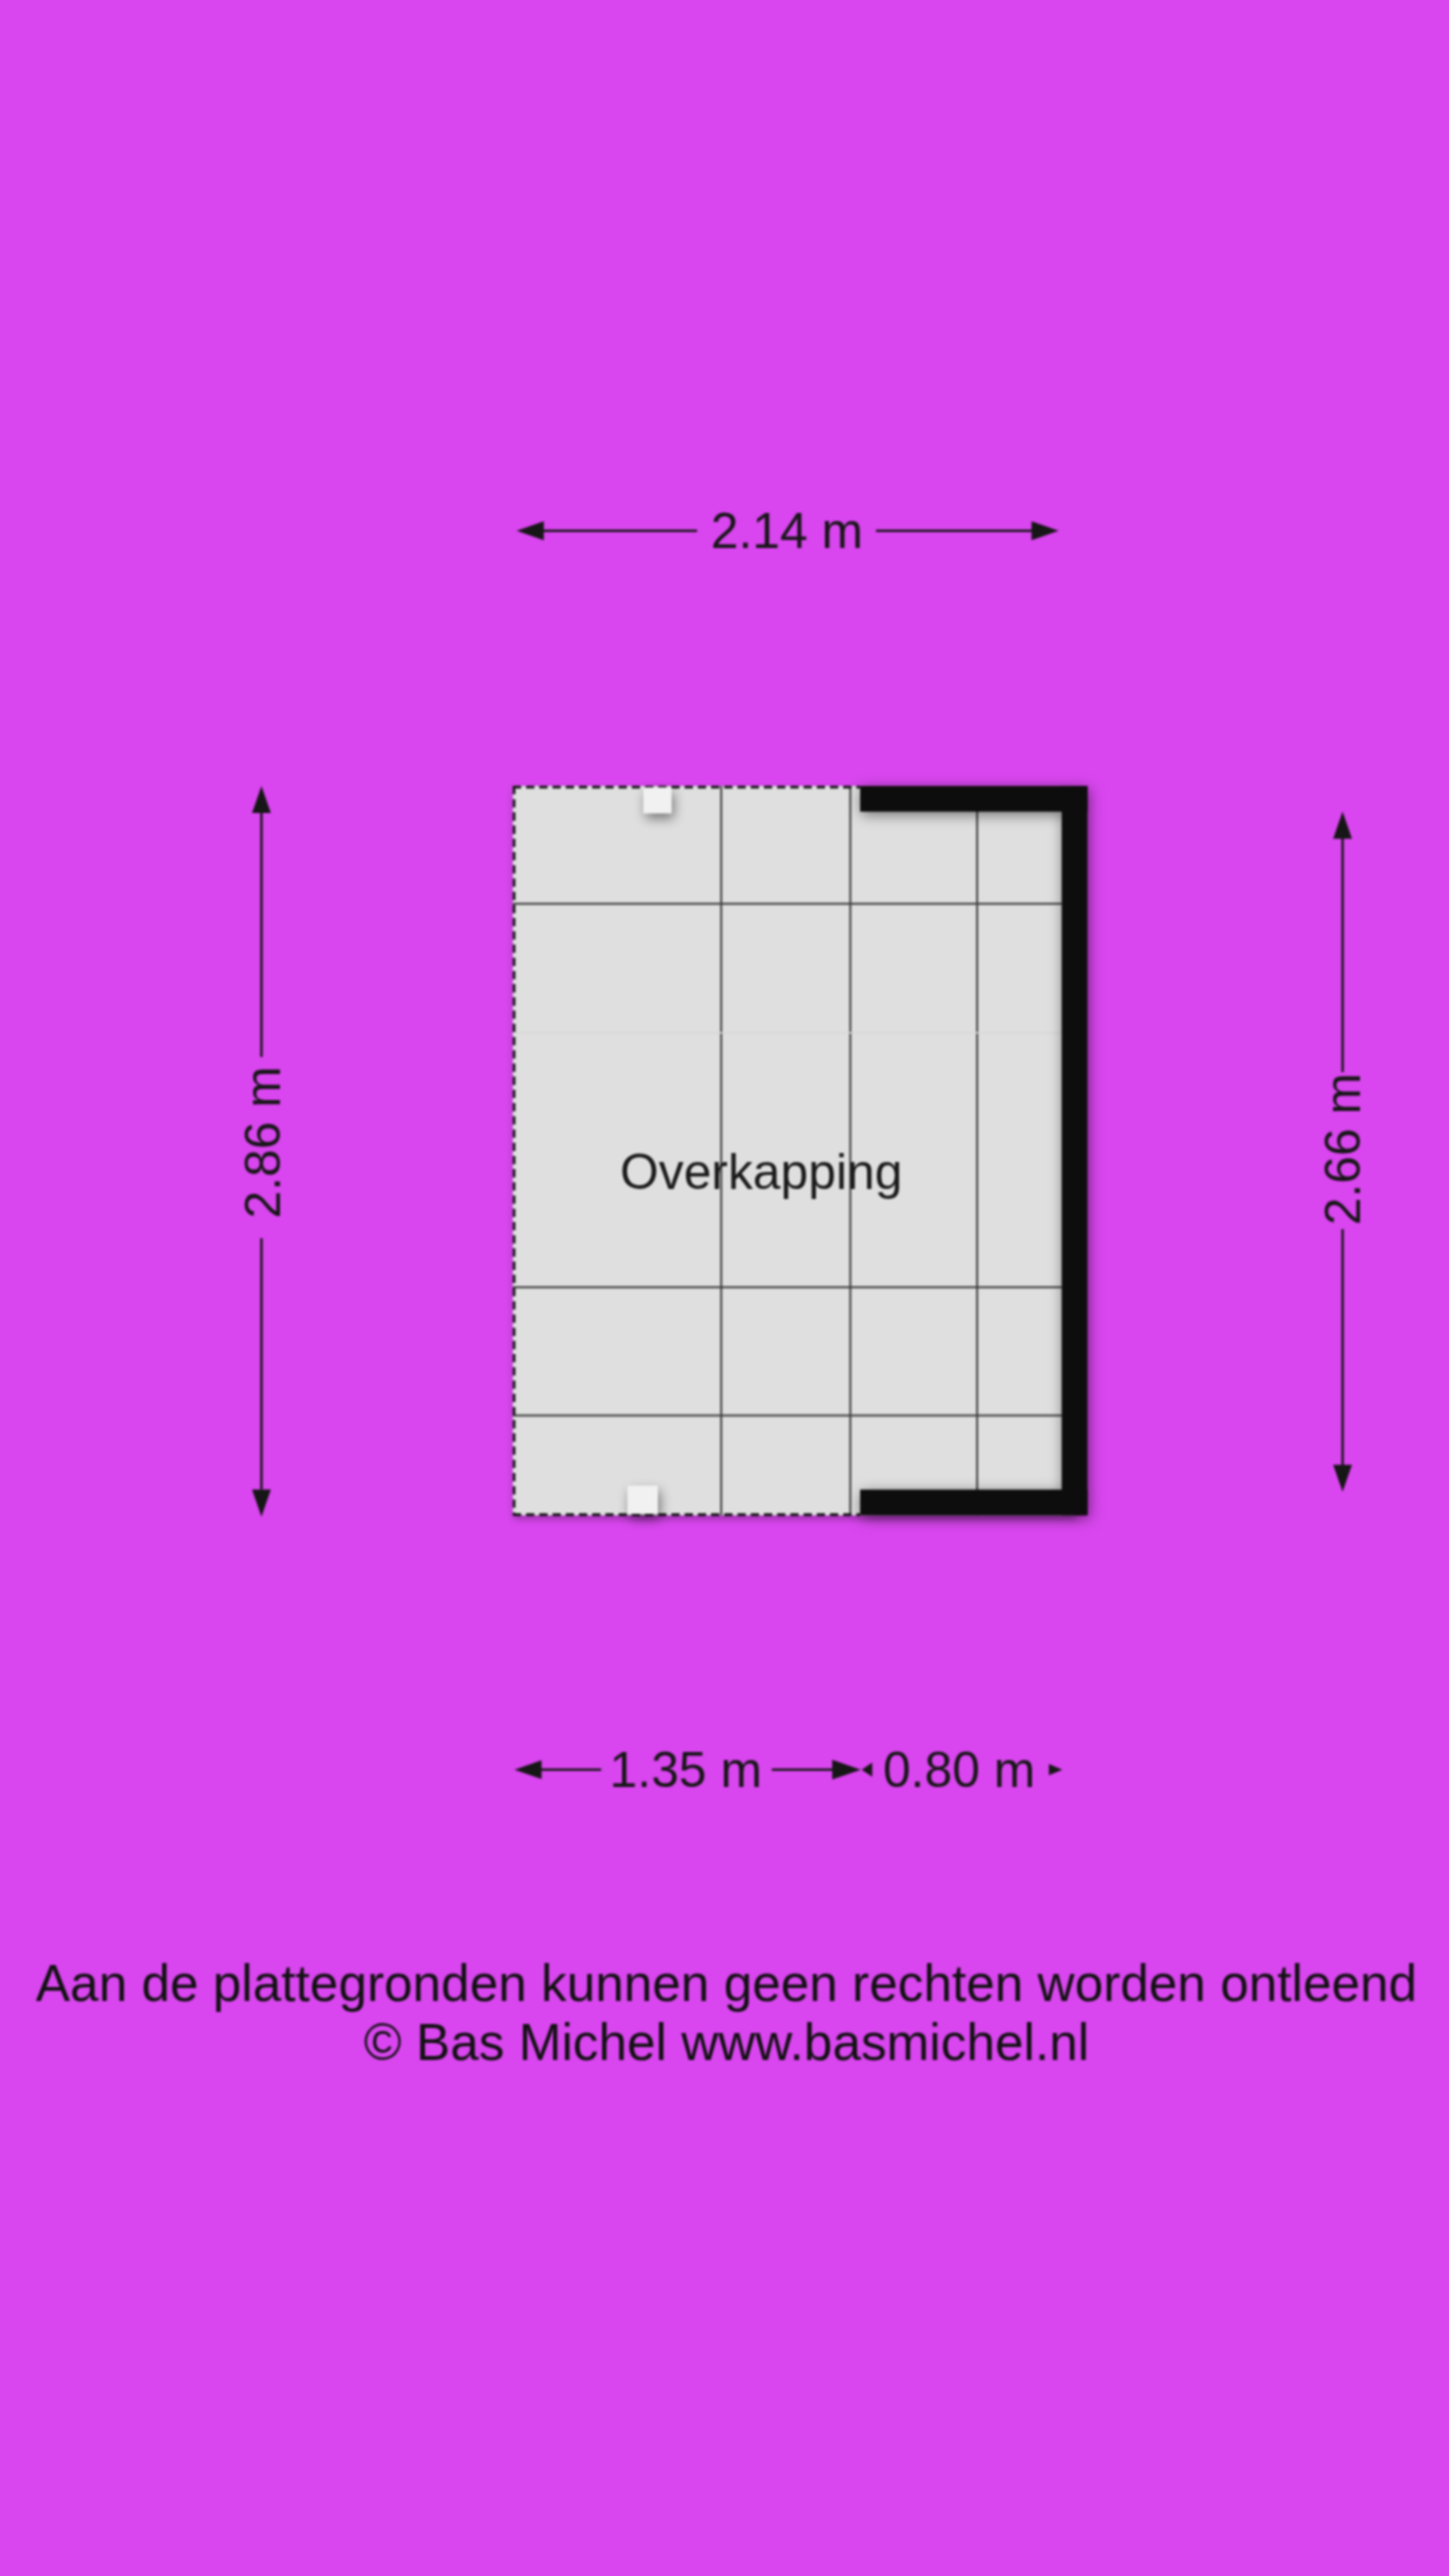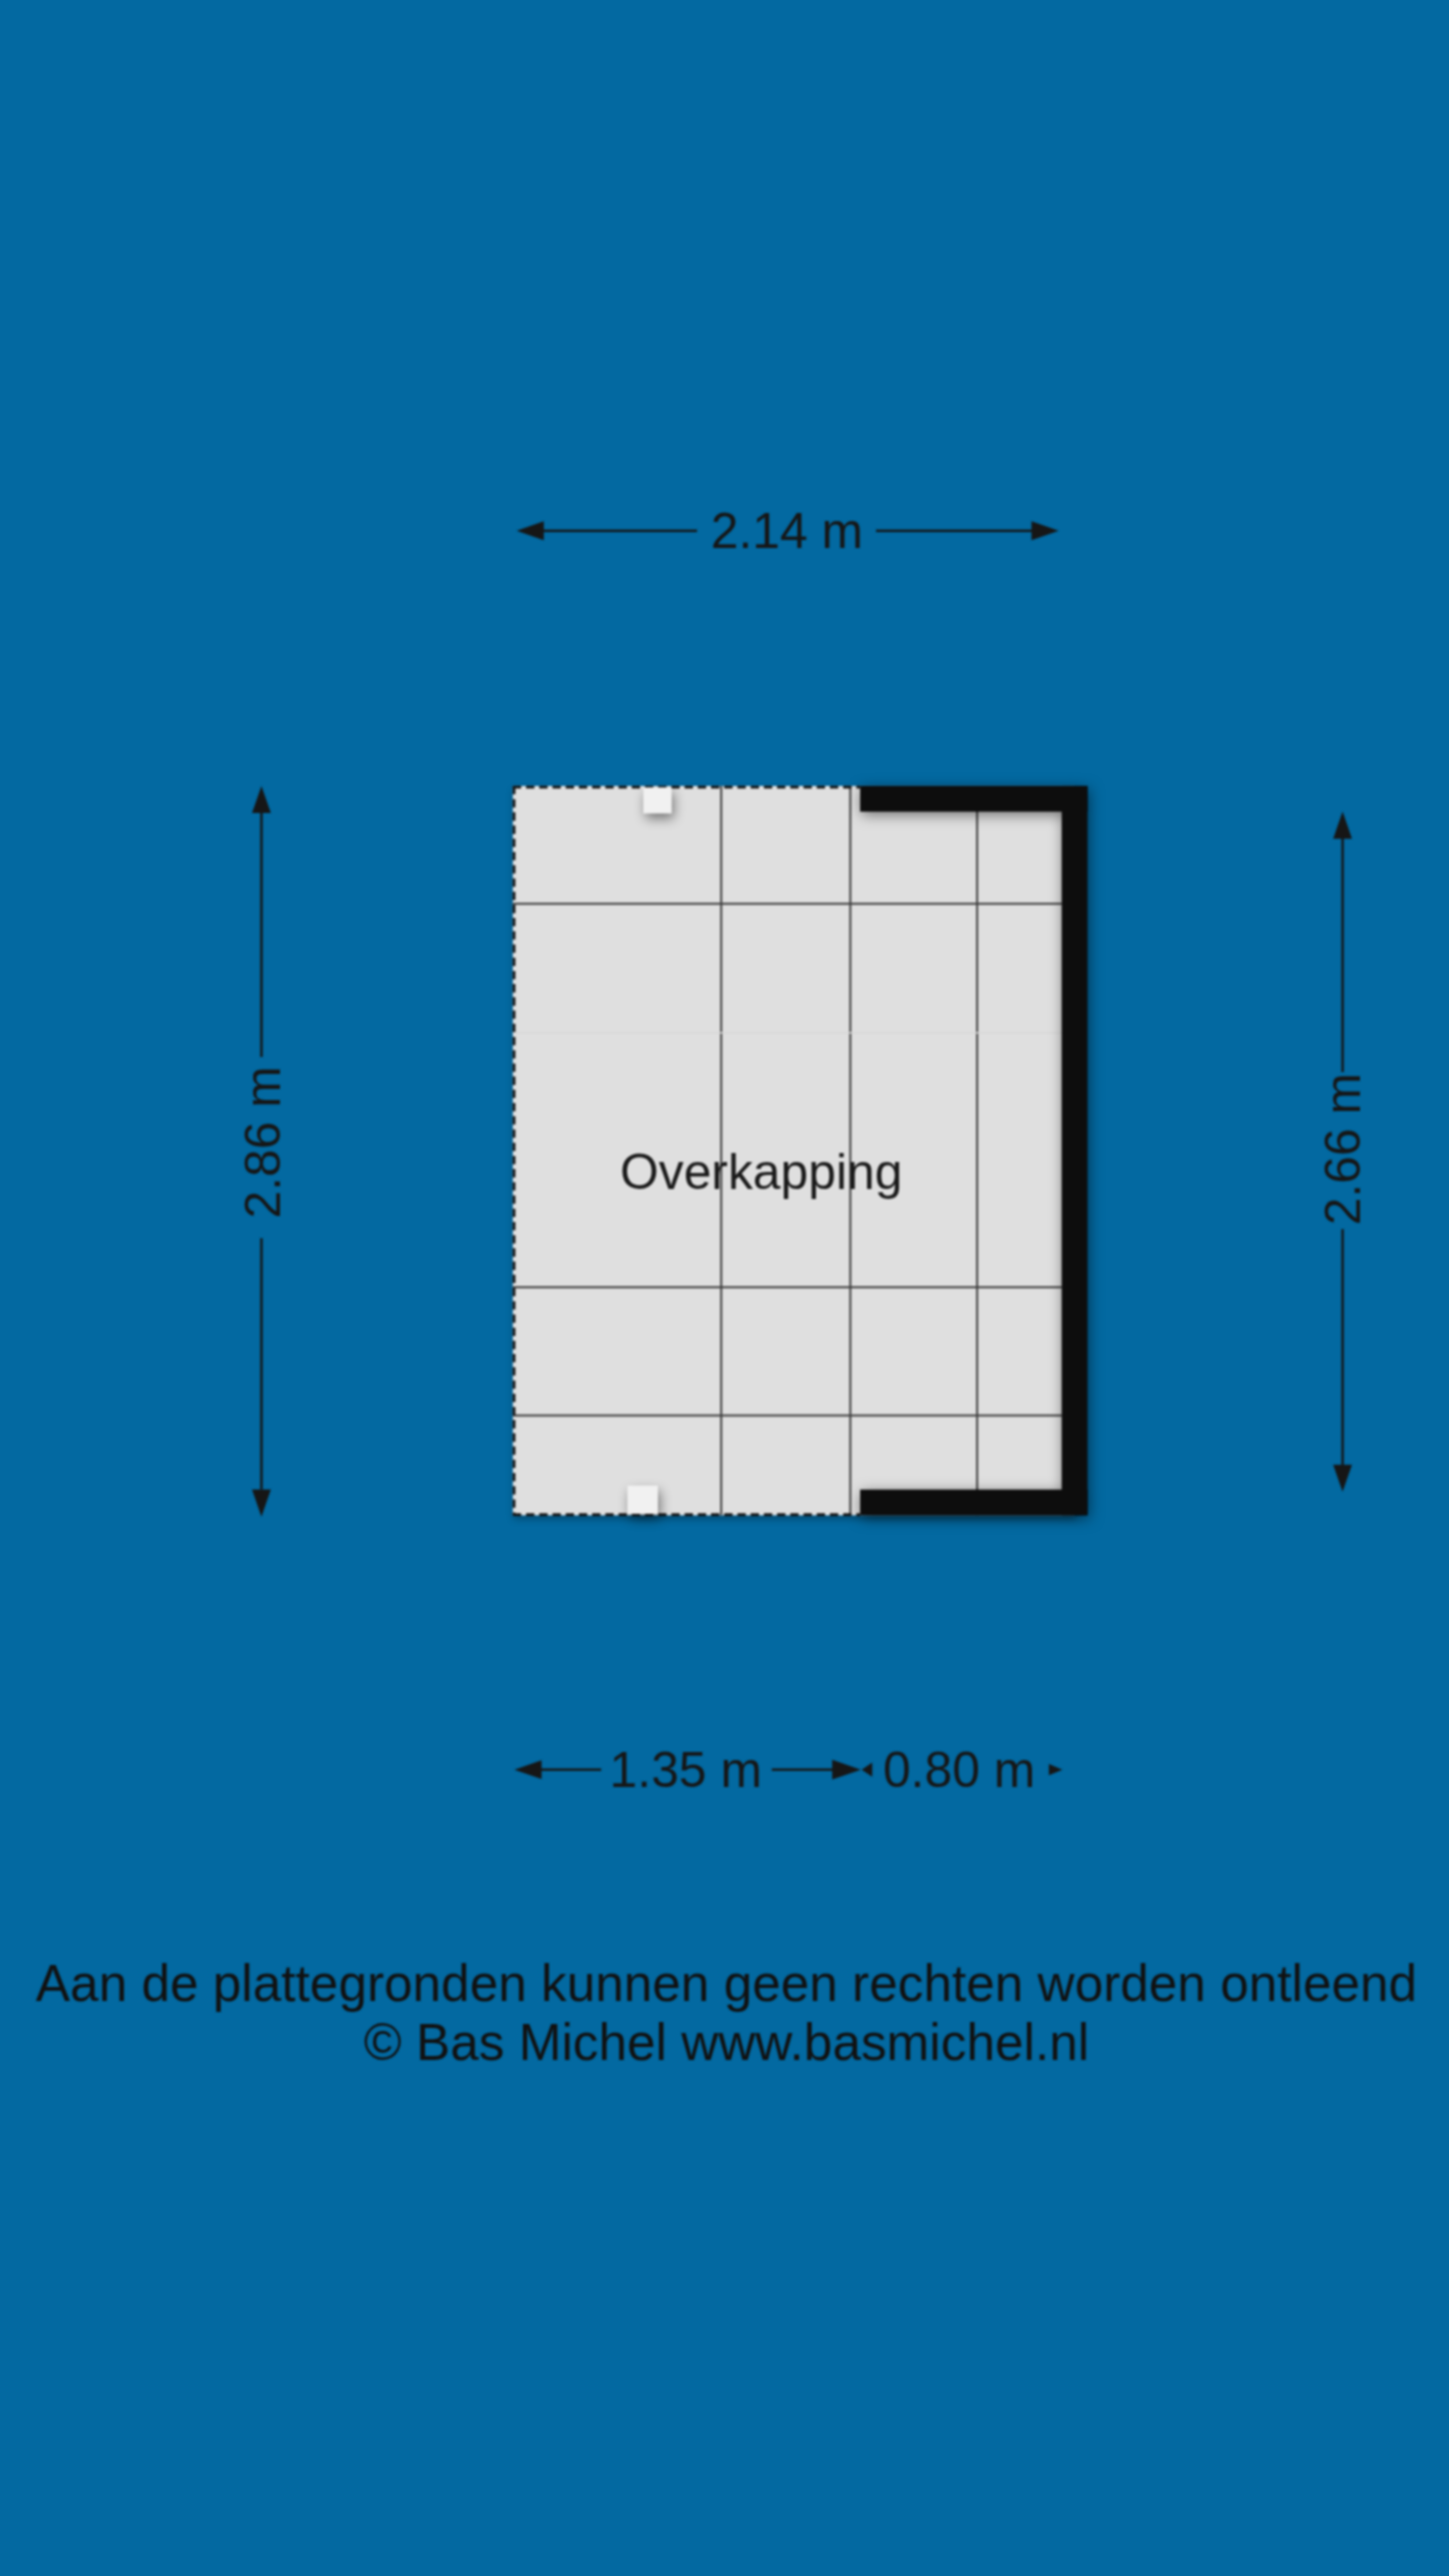--- a/index.html
+++ b/index.html
@@ -1,16 +1,16 @@
 <!DOCTYPE html>
 <html style="font-size:12px"><head>
 <meta charset="utf-8">
 <style>
   html,body{margin:0;padding:0;background:#ffffff;}
-  .page{position:relative;width:1450px;height:2576px;background:#0369a1;overflow:hidden;
+  .page{position:relative;width:1450px;height:2576px;background:#d946ef;overflow:hidden;
         font-family:"Liberation Sans", sans-serif;}
   svg{position:absolute;left:0;top:0;filter:blur(0.9px);}
 </style>
 </head>
 <body>
 <div class="page">
 <svg width="1450" height="2576" viewBox="0 0 1920 3412" xmlns="http://www.w3.org/2000/svg">
   <defs>
     <filter id="wallsh" x="-30%" y="-30%" width="160%" height="160%">
       <feDropShadow dx="2" dy="4" stdDeviation="9" flood-color="#000000" flood-opacity="0.50"></feDropShadow>

